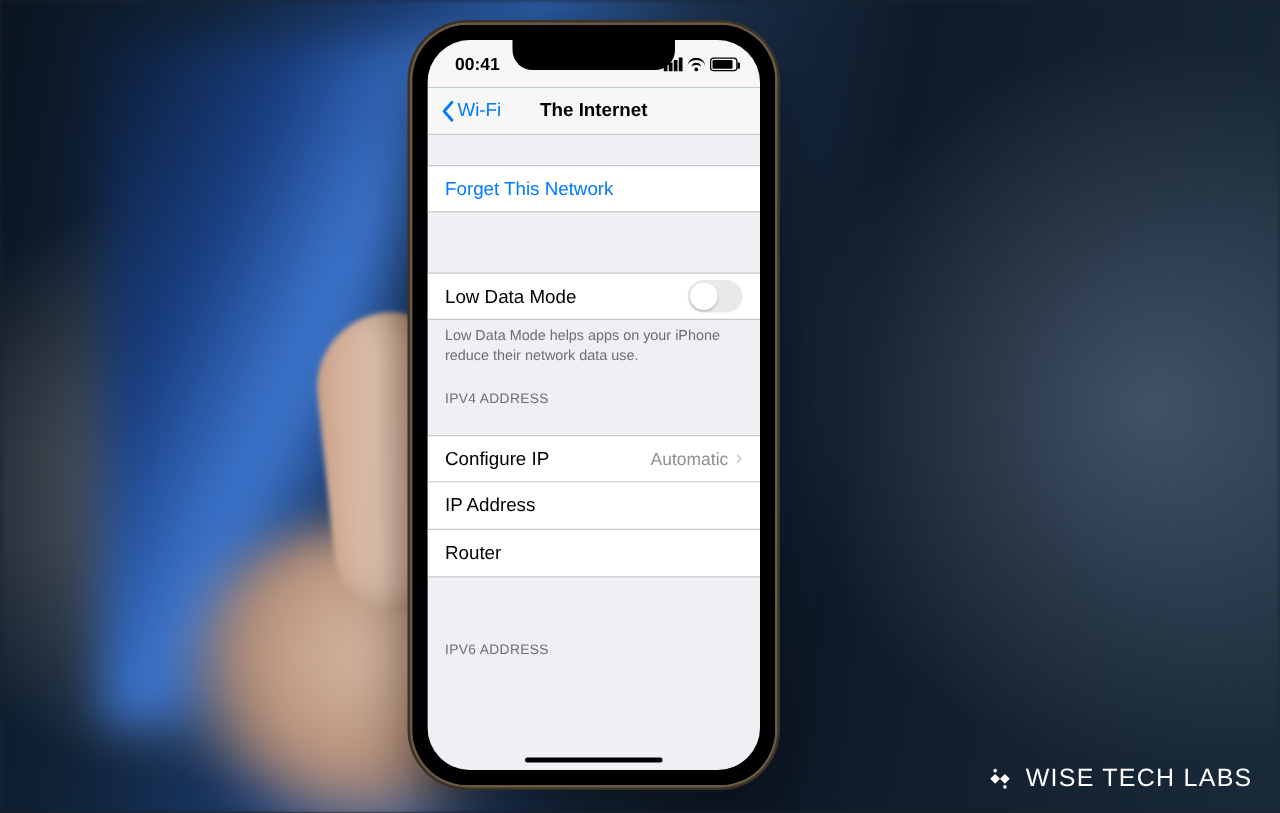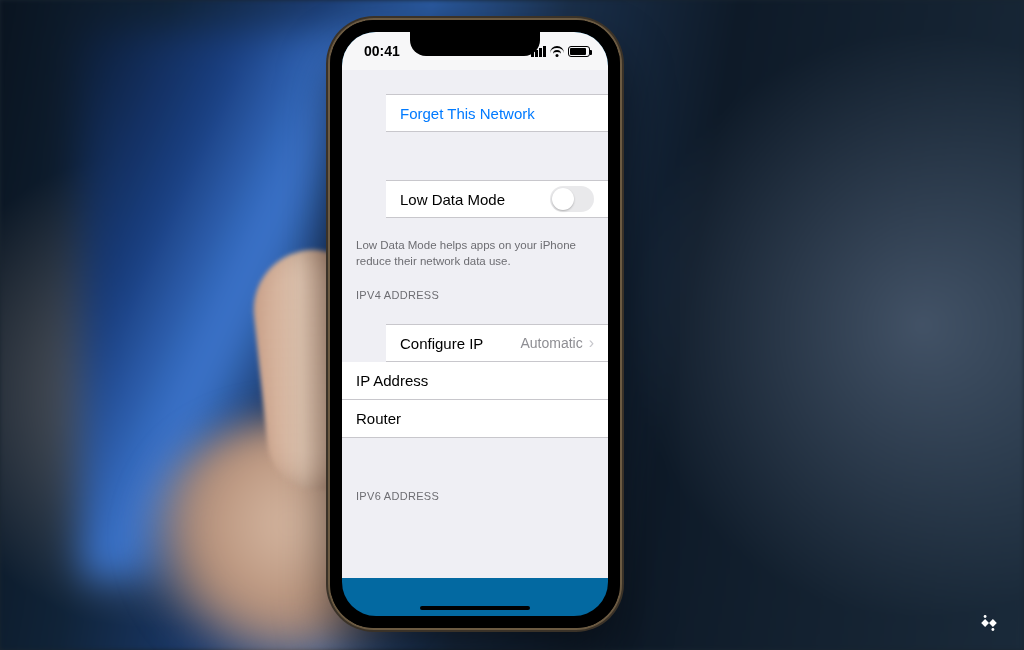--- a/index.html
+++ b/index.html
@@ -65,21 +65,21 @@
     border-radius:44px;
     box-shadow:
       0 0 0 2px #6b5a42,
       0 0 0 4px #3a3228,
       inset 0 0 0 10px #000,
       0 30px 50px rgba(0,0,0,0.55);
   }
   .screen {
     position:absolute;
     left:12px; right:12px; top:12px; bottom:12px;
-    background:#0369a1;
+    background:#0c4a6e;
     border-radius:34px;
     overflow:hidden;
   }
 
   .notch {
     position:absolute;
     top:0; left:50%; transform:translateX(-50%);
     width:130px; height:24px;
     background:#000;
     border-radius:0 0 16px 16px;
@@ -144,36 +144,36 @@
   .group-gap { height:24px; }
   .group-gap.sm { height:14px; }
   .header-txt {
     padding:4px 14px 23px;
     font-size:11px;
     text-transform:uppercase;
     color:#6d6d72;
     letter-spacing:0.3px;
   }
   .footer-txt {
-    padding:20px 14px 2px;
+    padding:6px 14px 2px;
     font-size:11.5px;
     color:#6d6d72;
     line-height:1.35;
   }
   .cell {
     background:#fff;
     min-height:38px;
     padding:0 14px;
     display:flex;
     align-items:center;
     justify-content:space-between;
     border-bottom:0.5px solid #c8c7cc;
     color:#000;
   }
-  .cell.first { border-top:0.5px solid #c8c7cc;margin-left:44px; }
+  .cell.first { border-top:0.5px solid #c8c7cc; }
   .cell .label { font-size:15px; }
   .cell .val { color:#8e8e93; font-size:14px; display:flex; align-items:center; gap:6px;}
   .cell.link .label { color:#007aff; }
   .chev { color:#c7c7cc; font-size:16px; line-height:1; }
 
   
   .toggle { width:44px; height:26px; border-radius:13px; position:relative; }
   .toggle .knob { position:absolute; width:22px; height:22px; background:#fff; border-radius:50%; top:2px; box-shadow:0 1px 2px rgba(0,0,0,0.25);}
   .toggle.on { background:#34c759; }
   .toggle.on .knob { right:2px; }
@@ -224,20 +224,29 @@
           </span>
         <span class="wifi-i">
             <span class="wifi-dot"></span>
           </span>
         <span class="batt">
             <span class="fill"></span>
           </span>
       </div>
     </div>
 
+    <div class="nav">
+      <div class="back">
+        <svg viewBox="0 0 12 20">
+            <path d="M10 2 L3 10 L10 18" stroke="#007aff" stroke-width="2.5" fill="none" stroke-linecap="round" stroke-linejoin="round"></path>
+          </svg>
+        <span>Wi-Fi</span>
+      </div>
+      <div class="title">The Internet</div>
+    </div>
 
     <div class="list">
 
       <div class="group-gap"></div>
       <div class="cell first link">
         <span class="label">Forget This Network</span>
       </div>
 
       <div class="group-gap"></div>
 
@@ -281,13 +290,14 @@
 
 <div class="wtl">
   <svg class="logo" viewBox="0 0 40 40">
     <g fill="#fff">
       <path d="M8 20 L14 14 L20 20 L14 26 Z"></path>
       <path d="M20 20 L26 14 L32 20 L26 26 Z"></path>
       <circle cx="14" cy="10" r="2.2"></circle>
       <circle cx="26" cy="30" r="2.2"></circle>
     </g>
   </svg>
+  <span>WISE TECH LABS</span>
 </div>
 
 </body></html>

